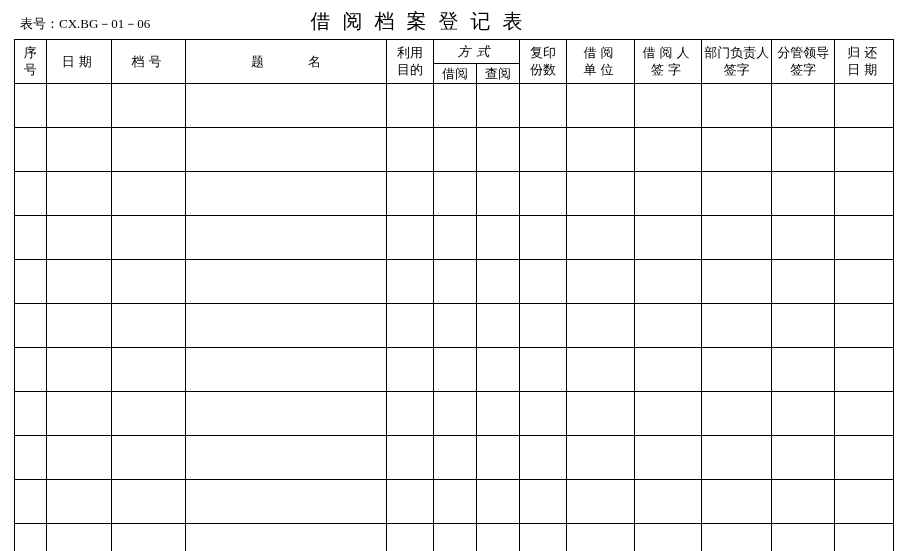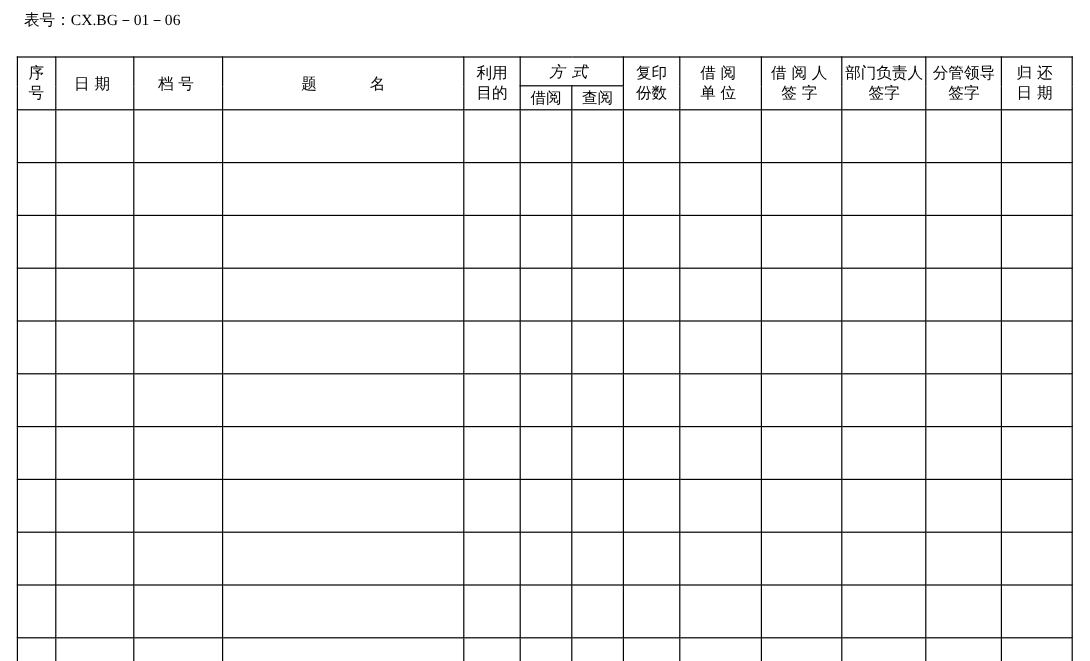--- a/index.html
+++ b/index.html
@@ -5,21 +5,21 @@
     * { margin: 0; padding: 0; box-sizing: border-box; }
     body {
       background: #fff;
       font-family: "SimSun", "宋体", serif;
       padding: 8px 14px;
       width: 908px;
     }
     .top-bar {
       display: flex;
       align-items: flex-end;
-      margin-bottom: 19px;
+      margin-bottom: 4px;
     }
     .form-no {
       font-size: 13px;
       letter-spacing: 0;
       padding-left: 6px;
       padding-bottom: 2px;
     }
     .title {
       font-size: 20px;
       font-weight: 500;
@@ -63,20 +63,21 @@
     .v2 { display:inline-block; line-height:1.3; }
     .sp { letter-spacing: 4px; }
     .sp2 { letter-spacing: 6px; font-style: italic; }
     .titlecol { letter-spacing: 44px; padding-left: 44px; }
   </style>
 </head>
 <body>
 
 <div class="top-bar">
   <div class="form-no">表号：CX.BG－01－06</div>
+  <div class="title">借阅档案登记表</div>
 </div>
 
 <table>
   <colgroup>
     <col class="col-seq">
       <col class="col-date">
       <col class="col-dno">
       <col class="col-title">
     <col class="col-purp">
       <col class="col-bor">

